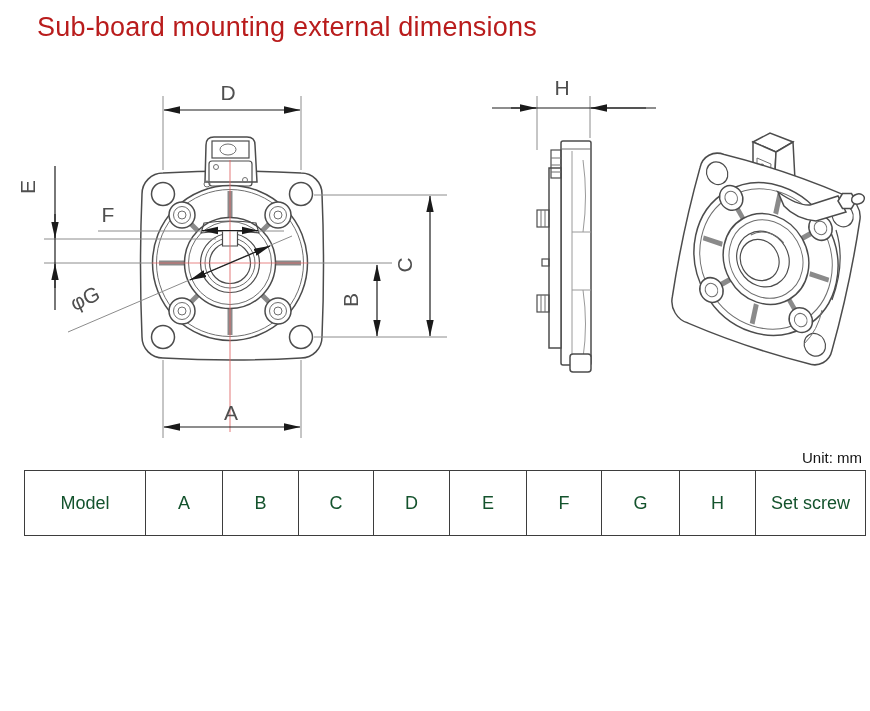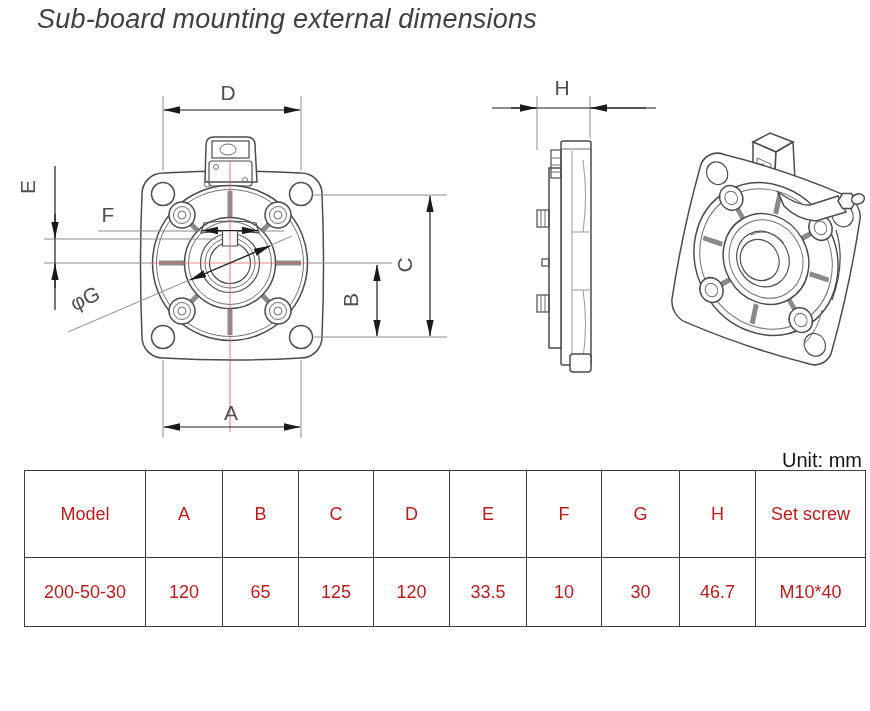--- a/index.html
+++ b/index.html
@@ -1,21 +1,21 @@
 <!DOCTYPE html>
 <html><head>
 <meta charset="utf-8">
 <style>
   html,body{margin:0;padding:0;background:#ffffff;}
   body{width:870px;height:711px;position:relative;font-family:"Liberation Sans",sans-serif;overflow:hidden;}
-  .page-title{position:absolute;left:37px;top:4px;font-size:27px;color:#404040;letter-spacing:.2px;font-style:italic;}
+  .page-title{position:absolute;left:37px;top:12px;font-size:27px;color:#b91c1c;letter-spacing:.2px;}
   .drawing{position:absolute;left:0;top:0;}
-  .unit-note{position:absolute;top:449px;left:0;width:862px;text-align:right;font-size:20px;color:#141414;}
+  .unit-note{position:absolute;top:449px;left:0;width:862px;text-align:right;font-size:15px;color:#141414;}
   table.dims{position:absolute;left:24px;top:470px;width:841px;border-collapse:collapse;table-layout:fixed;}
-  table.dims td{border:1.6px solid #3d3d3d;text-align:center;vertical-align:middle;font-size:18px;color:#b91c1c;padding:11px;}
+  table.dims td{border:1.6px solid #3d3d3d;text-align:center;vertical-align:middle;font-size:18px;color:#14532d;padding:0;}
   table.dims tr.hdr td{height:64px;}
   table.dims tr.row td{height:46px;}
   
   .ol{stroke:#4c4c4c;stroke-width:1.5;fill:#ffffff;}
   .ol2{stroke:#4c4c4c;stroke-width:1.2;fill:none;}
   .thin{stroke:#6f6f6f;stroke-width:1;fill:none;}
   .lite{stroke:#9a9a9a;stroke-width:1;fill:none;}
   .spoke{stroke:#8a8a8a;stroke-width:5;fill:none;}
   .ext{stroke:#8c8c8c;stroke-width:1;fill:none;}
   .dim{stroke:#1d1d1d;stroke-width:1.2;fill:none;}
@@ -247,26 +247,14 @@
       <td>A</td>
       <td>B</td>
       <td>C</td>
       <td>D</td>
       <td>E</td>
       <td>F</td>
       <td>G</td>
       <td>H</td>
       <td>Set screw</td>
     </tr>
-    <tr class="row">
-      <td>200-50-30</td>
-      <td>120</td>
-      <td>65</td>
-      <td>125</td>
-      <td>120</td>
-      <td>33.5</td>
-      <td>10</td>
-      <td>30</td>
-      <td>46.7</td>
-      <td>M10*40</td>
-    </tr>
   </tbody>
 </table>
 
 </body></html>

